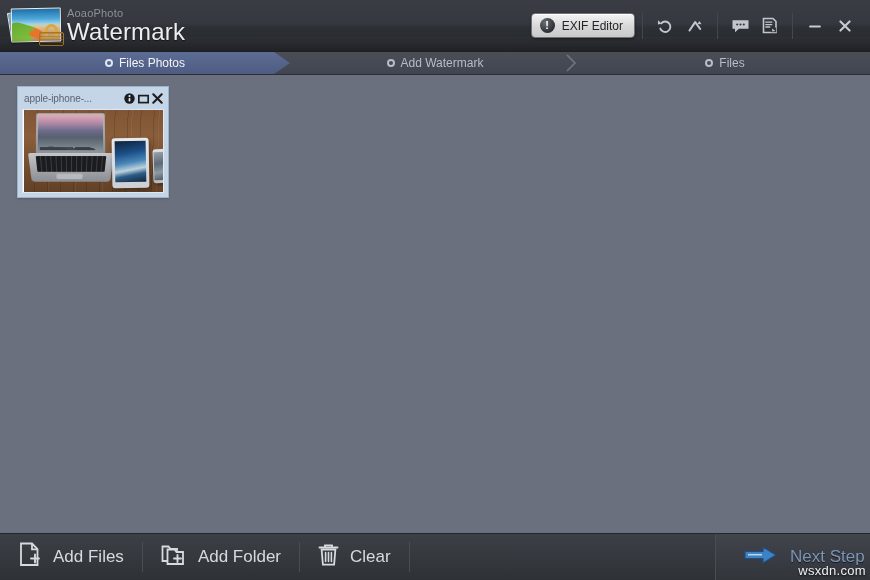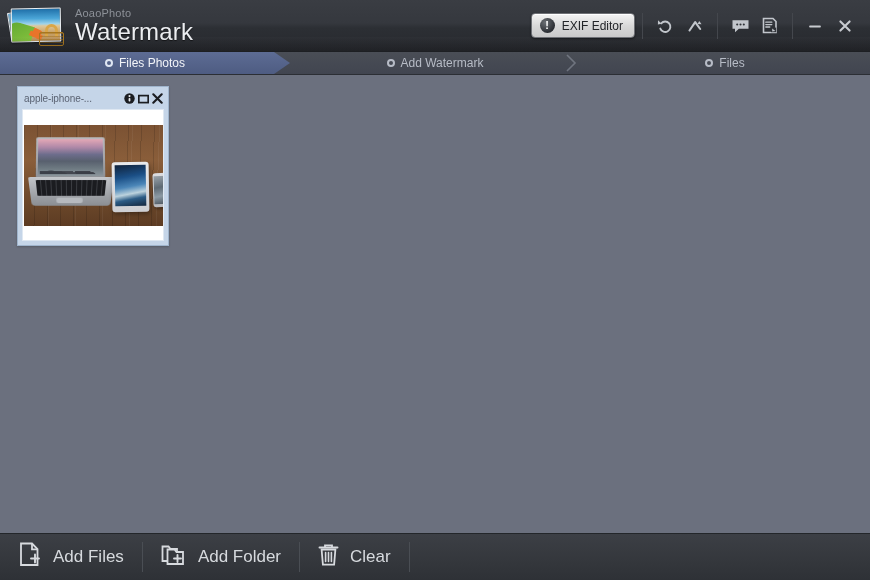--- a/index.html
+++ b/index.html
@@ -72,21 +72,21 @@
     position: absolute; left: 6px; top: 0; width: 13px; height: 12px;
     border: 3px solid #d9a648; border-bottom: none;
     border-radius: 7px 7px 0 0;
   }
   .logo .lock .body {
     position: absolute; left: 0; bottom: 0; width: 25px; height: 14px;
     background: linear-gradient(180deg,#f6d79a,#e8b95e 40%,#d79c35);
     border: 1px solid #a8771f; border-radius: 2px;
     background-image: repeating-linear-gradient(180deg, rgba(160,110,20,.45) 0 1px, transparent 1px 3px);
   }
-  .brand-text { margin-left: 8px; line-height: 1; }
+  .brand-text { margin-left: 0; line-height: 1; }
   .brand-sub { font-size: 11px; color: #8d9198; letter-spacing: .2px; }
   .brand-main {
     font-size: 24px; color: #eceef1; margin-top: 1px;
     letter-spacing: .2px; text-shadow: 0 1px 1px rgba(0,0,0,.6); text-align: right;
   }
 
   .title-right {
     margin-left: auto; display: flex; align-items: center; height: 100%;
     padding-right: 10px;
   }
@@ -156,21 +156,21 @@
 
   
   .main {
     flex: 1 1 auto;
     position: relative;
     background: #6b707e;
     padding: 11px 0 0 17px;
     overflow: hidden;
   }
   .thumb-card {
-    width: 152px; height: 160px;
+    width: 152px; height: 112px;
     background: #c5d5e8;
     border: 1px solid #9fb4cc;
     padding: 4px;
     display: flex; flex-direction: column;
     cursor: pointer;
     box-shadow: 0 1px 2px rgba(0,0,0,.2);
   }
   .thumb-head {
     height: 15px; display: flex; align-items: center;
     flex: 0 0 15px; padding: 0 1px 0 2px;
@@ -474,15 +474,25 @@
             <path d="M3.6 6.5h13.8l-1.3 15.2H4.9z" fill="none" stroke="#d7dade" stroke-width="1.8"></path>
             <path d="M7.6 9.5v9M10.5 9.5v9M13.4 9.5v9" stroke="#d7dade" stroke-width="1.6" stroke-linecap="round"></path>
           </svg>
         </span>
         <span>Clear</span>
       </div>
 
       <div class="vdiv"></div>
     </div>
 
+    <div class="bottom-right">
+      <span>
+        <svg width="34" height="22" viewBox="0 0 34 22">
+          <path d="M1 7.5h18V3l13 8-13 8v-4.5H1z" fill="#3d82c4" stroke="#1f4e7e" stroke-width="1.2" stroke-linejoin="round"></path>
+          <path d="M4 10.7h14" stroke="#bcd8f0" stroke-width="1.5"></path>
+        </svg>
+      </span>
+      <span class="next-label">Next Step</span>
+      <span class="wm">wsxdn.com</span>
+    </div>
   </div>
 
 </div>
 
 </body></html>

